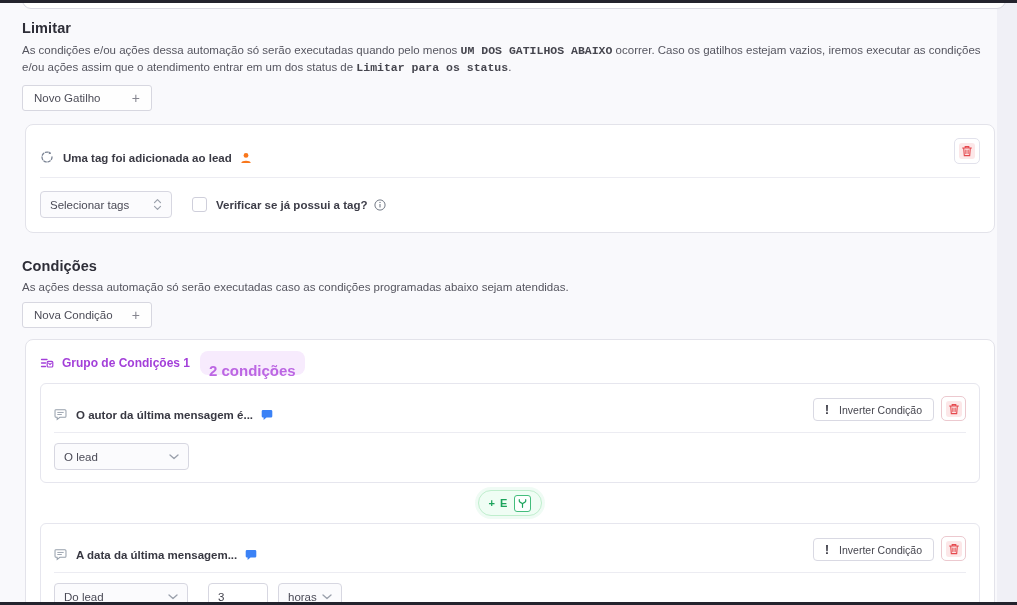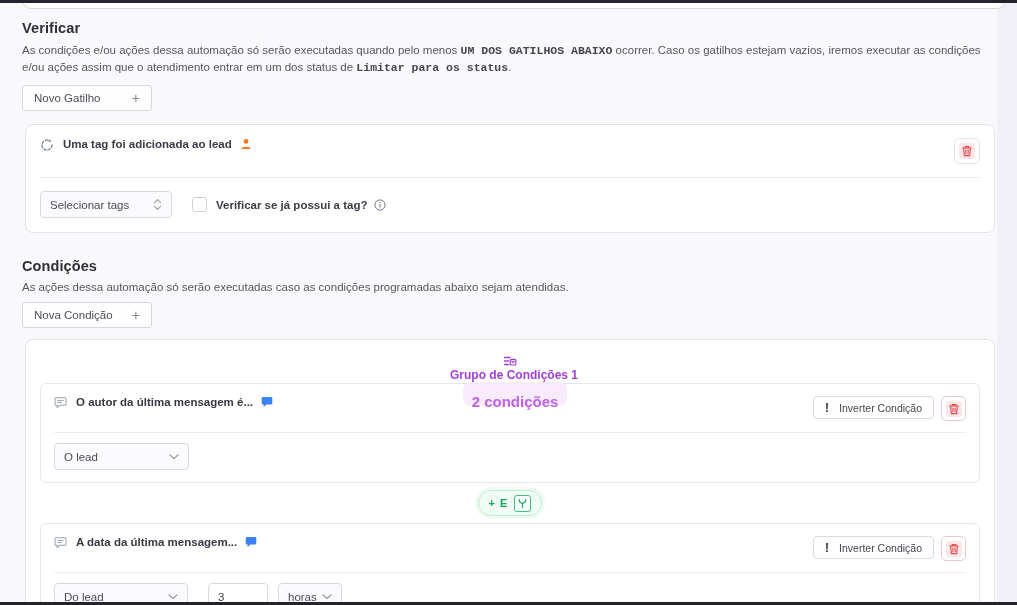--- a/index.html
+++ b/index.html
@@ -26,21 +26,21 @@
     padding:12px 11px; font-size:11.5px; color:#4d4d58; cursor:pointer;
     font-family:inherit;
   }
   .new-btn .plus { font-size:14px; color:#85858f; font-weight:400; line-height:1; }
 
   .card {
     margin-left:3px; width:970px; background:#fff; border:1px solid #e3e3ea;
     border-radius:8px; margin-top:13px;
   }
   .trigger-card { padding:13px 14px 14px 14px; }
-  .card-head { display:flex; align-items:flex-start; }
+  .card-head { display:flex; align-items:flex-end; }
   .card-title { font-size:11.5px; font-weight:700; color:#3a3a44; margin-left:9px; }
   .head-spacer { flex:1; }
 
   .icon { display:inline-flex; align-items:center; justify-content:center; }
 
   .trash-btn {
     width:26px; height:26px; background:#fff; border:1px solid #e2e2ec; border-radius:5px;
     display:flex; align-items:center; justify-content:center; cursor:pointer; padding:0;
   }
   .trash-btn .halo { width:16px; height:16px; border-radius:3px; background:rgba(229,72,77,.13);
@@ -57,21 +57,21 @@
   .row { display:flex; align-items:center; }
 
   .checkbox {
     width:15px; height:15px; background:#fff; border:1px solid #cfcfdb; border-radius:3px;
     display:inline-block; flex:none; cursor:pointer;
   }
   .cb-label { font-size:11.5px; font-weight:600; color:#3d3d48; margin-left:9px; }
 
   
   .group-card { padding:12px 14px 14px 14px; }
-  .group-head { display:flex; align-items:center; height:18px; margin-top:2px;flex-direction:column; }
+  .group-head { display:flex; align-items:center; height:18px; margin-top:2px; }
   .group-title { font-size:12px; font-weight:600; color:#a33fd9; margin-left:8px; }
   .group-badge {
     margin-left:10px; background:#f7ebfd; color:#bc66e3; font-size:15px; font-weight:600;
     height:16px; line-height:16px; padding:12px 9px; border-radius:8px;
   }
 
   .cond-card { background:#fff; border:1px solid #e6e6ee; border-radius:6px; padding:12px 13px; margin-top:11px; }
   .cond-card .divider { margin:11px 0 10px 0; }
   .cond-title { font-size:11.5px; font-weight:700; color:#383842; margin-left:9px; margin-right:8px; }
   .invert-btn {
@@ -110,21 +110,21 @@
 </head>
 <body>
 
 <div class="top-strip"></div>
 <div class="right-gutter"></div>
 <div class="prev-card"></div>
 <div class="bottom-strip"></div>
 
 <div class="content">
 
-  <h2 class="section-title">Verificar</h2>
+  <h2 class="section-title">Limitar</h2>
   <p class="section-desc"><span>As condições e/ou ações dessa automação só serão executadas quando pelo menos </span><b>UM DOS GATILHOS ABAIXO</b><span> ocorrer. Caso os gatilhos estejam vazios, iremos executar as condições e/ou ações assim que o atendimento entrar em um dos status de </span><b>Limitar para os status</b><span>.</span></p>
 
   <button class="new-btn">
     <span>Novo Gatilho</span>
     <span class="plus">+</span>
   </button>
 
   <div class="card trigger-card">
     <div class="card-head">
       <span class="icon">

